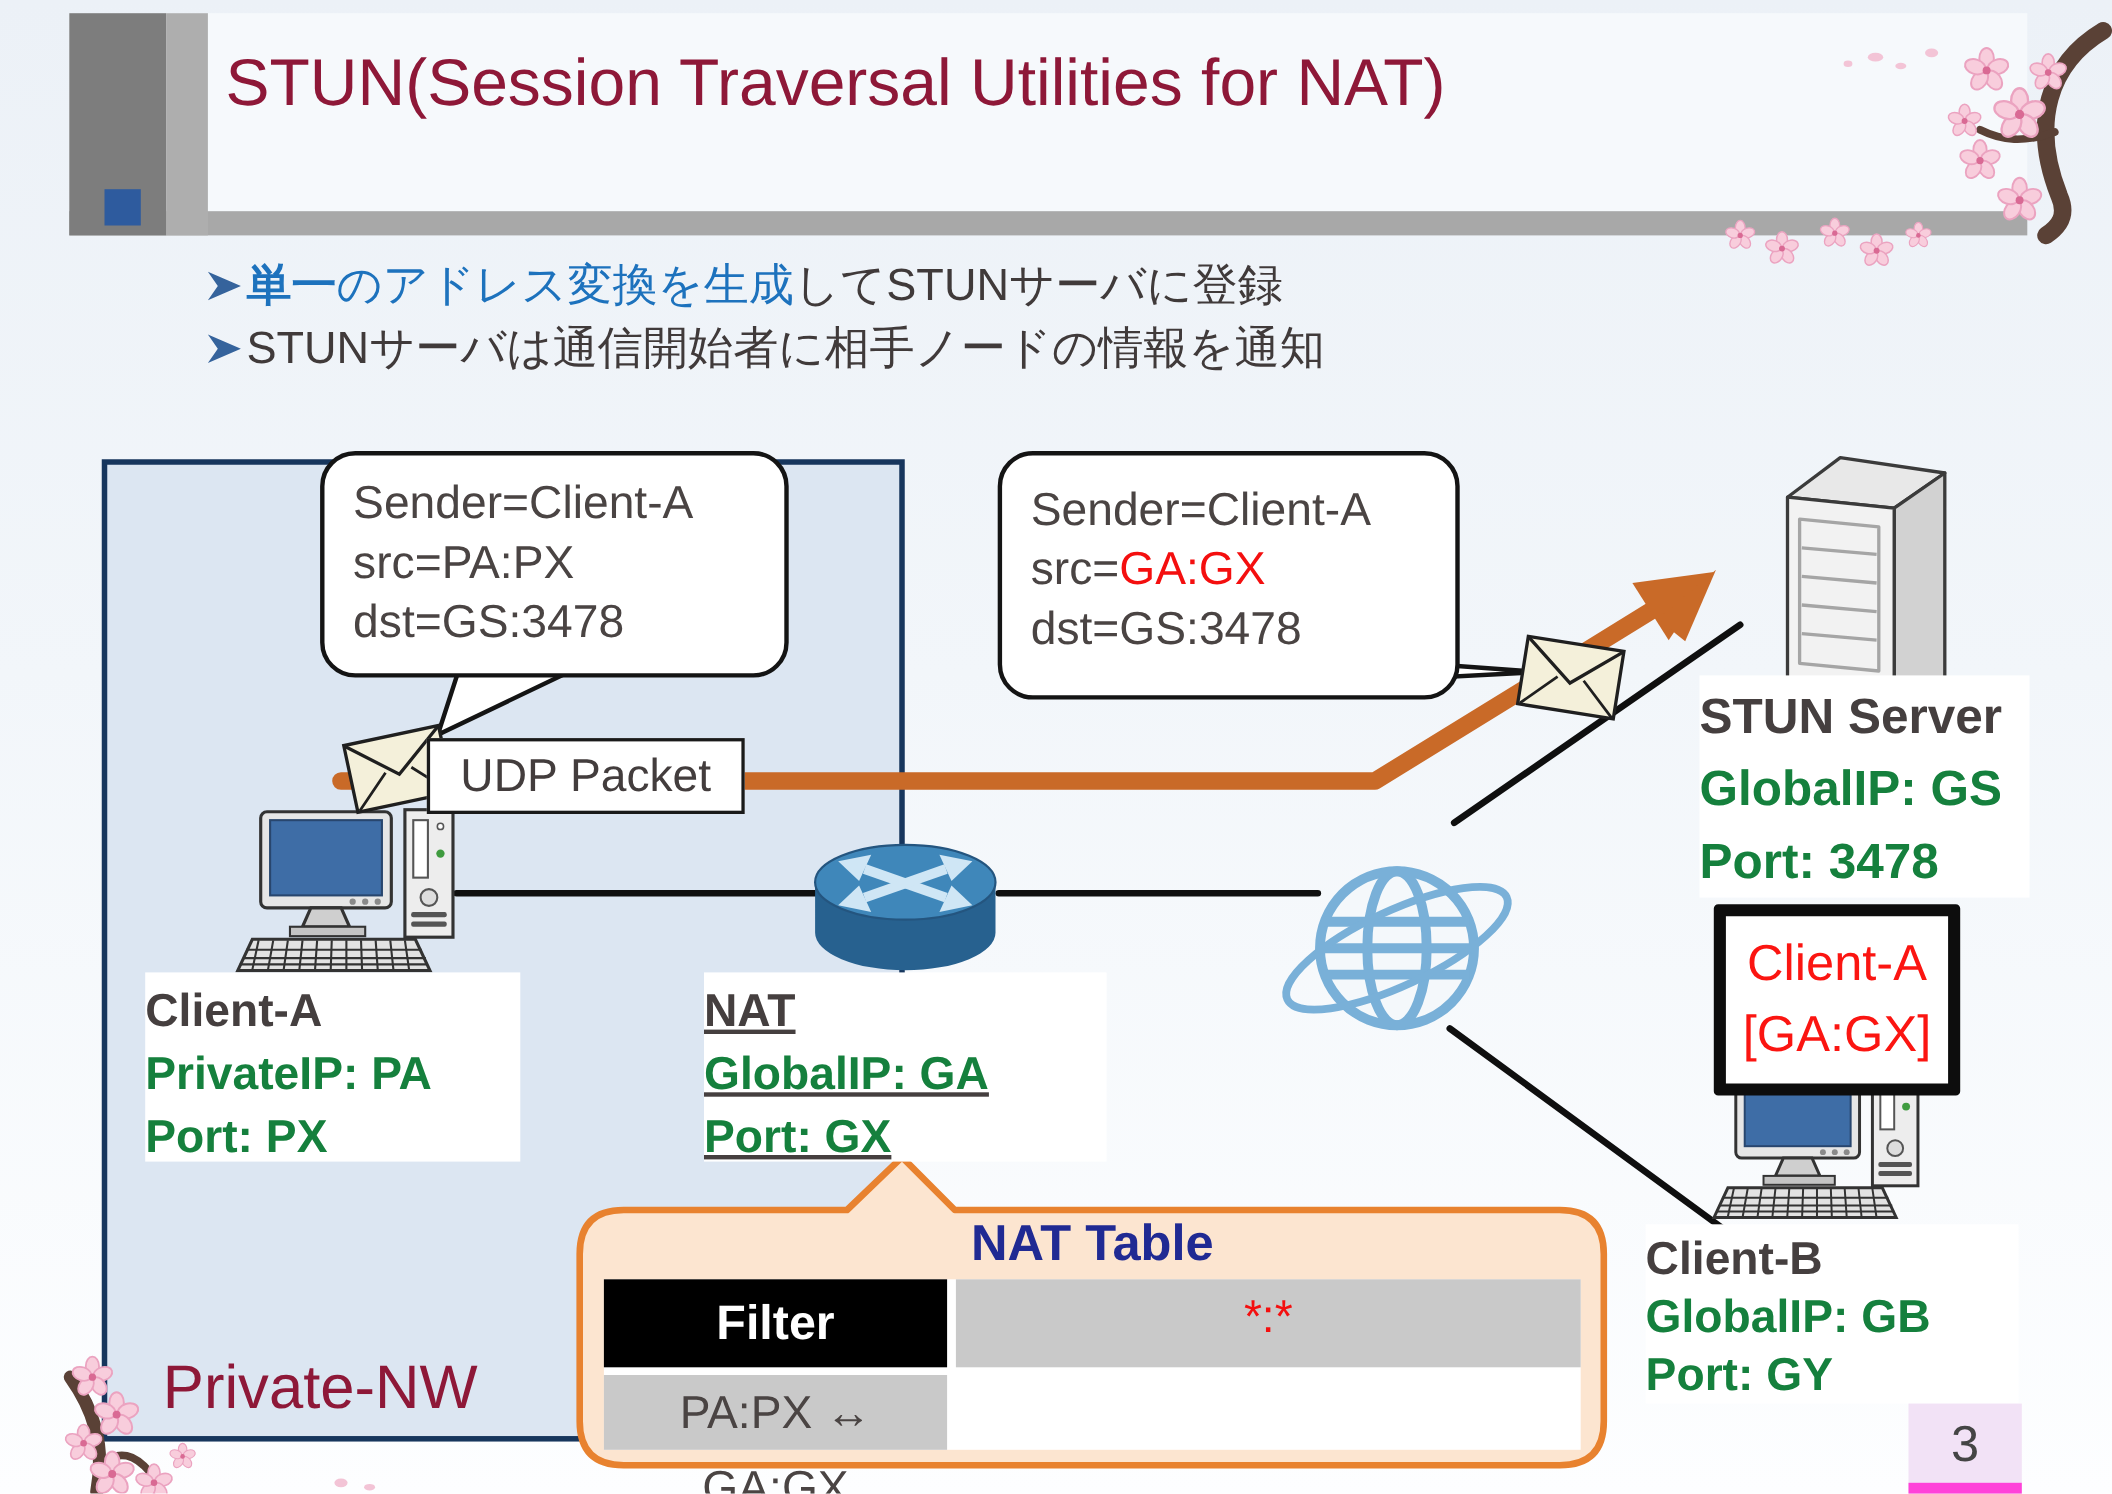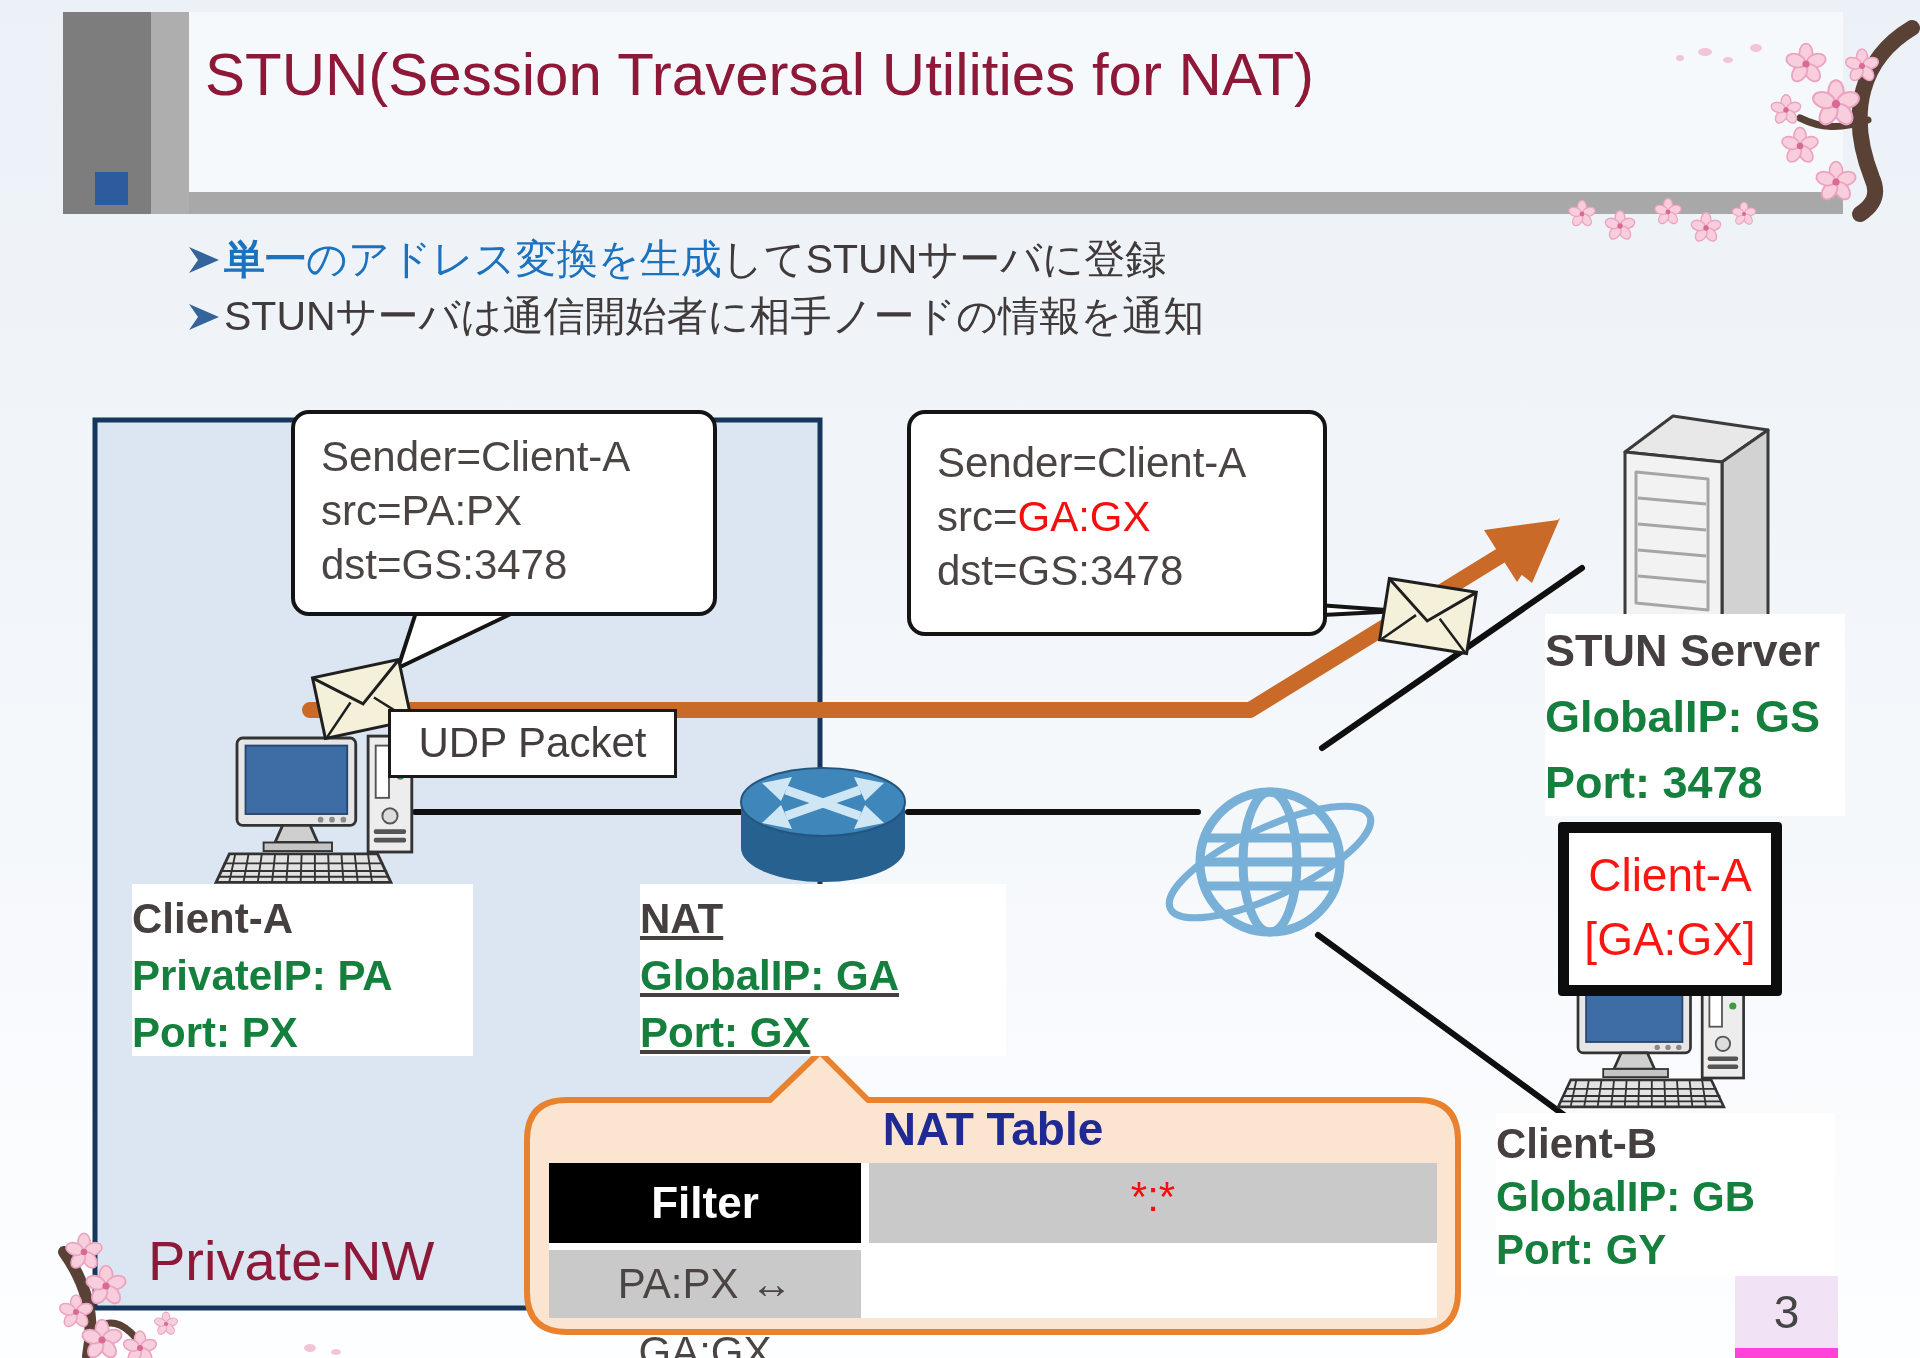--- a/index.html
+++ b/index.html
@@ -18,35 +18,35 @@
   
   .bullet-square{left:95px;top:172px;width:33px;height:33px;background:#2e5b9e;}
   #bullet-main{left:148px;top:152px;font-size:48px;color:#403a3a;white-space:nowrap;}
   .sub-arrow{width:32px;height:28px;}
   #sub1{left:188px;top:232px;font-size:41px;white-space:nowrap;color:#403a3a;}
   #sub2{left:188px;top:289px;font-size:41px;white-space:nowrap;color:#403a3a;}
   .sub-line{display:flex;align-items:center;gap:4px;}
   .blue-bold{color:#1d72bd;font-weight:bold;}
   .blue{color:#1d72bd;}
   
-  .bubble{background:#ffffff;border:4px solid #141414;border-radius:18px;
+  .bubble{background:#ffffff;border:4px solid #141414;border-radius:32px;
     color:#4a4443;font-size:42px;line-height:54px;padding:16px 0 0 26px;box-sizing:border-box;}
   #bubble1{left:291px;top:410px;width:426px;height:206px;}
   #bubble2{left:907px;top:410px;width:420px;height:226px;padding-top:22px;}
   .red{color:#f40f0f;}
   
   .node-label{background:#ffffff;font-weight:bold;color:#453f3f;}
   .node-label .val{color:#15803d;}
   #client-a-label{left:132px;top:884px;width:341px;height:172px;font-size:42px;line-height:57px;padding-top:6px;box-sizing:border-box;}
   #nat-label{left:640px;top:884px;width:366px;height:172px;font-size:42px;line-height:57px;padding-top:6px;box-sizing:border-box;text-decoration:underline;}
   #stun-label{left:1545px;top:614px;width:300px;height:202px;font-size:45px;line-height:66px;padding-top:4px;box-sizing:border-box;}
   #client-b-label{left:1496px;top:1113px;width:339px;height:163px;font-size:42px;line-height:53px;padding-top:4px;box-sizing:border-box;}
   #registered-box{left:1558px;top:822px;width:224px;height:174px;background:#fff;border:11px solid #0d0d0d;border-radius:4px;
     box-sizing:border-box;text-align:center;color:#fb1511;font-size:46px;line-height:64px;padding-top:10px;}
-  #udp-label{left:388px;top:709px;width:289px;height:69px;background:#fff;border:3px solid #1a1a1a;box-sizing:border-box;
+  #udp-label{left:388px;top:671px;width:289px;height:69px;background:#fff;border:3px solid #1a1a1a;box-sizing:border-box;
     text-align:center;font-size:42px;line-height:62px;color:#433d3d;}
   #private-nw-label{left:148px;top:1228px;font-size:56px;color:#8e1838;}
   
   #nat-table-title{left:549px;top:1102px;width:888px;text-align:center;font-size:46px;font-weight:bold;color:#202a93;}
   #nat-table{left:549px;top:1163px;width:888px;height:155px;display:grid;
     grid-template-columns:312px 568px;grid-template-rows:80px 68px;column-gap:8px;row-gap:7px;background:#ffffff;}
   #nat-table .hcell{background:#000000;color:#ffffff;font-weight:bold;font-size:44px;line-height:80px;text-align:center;}
   #nat-table .dcell{background:#c9c9c9;font-size:42px;line-height:68px;text-align:center;color:#4a4443;}
   #nat-table .dcell.filter{color:#f40f0f;}
   

